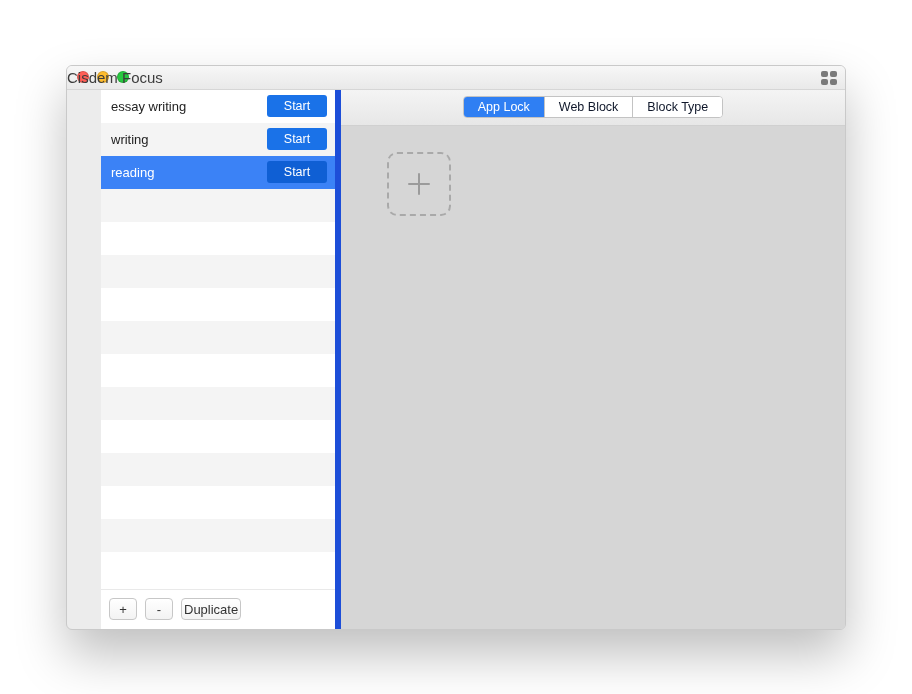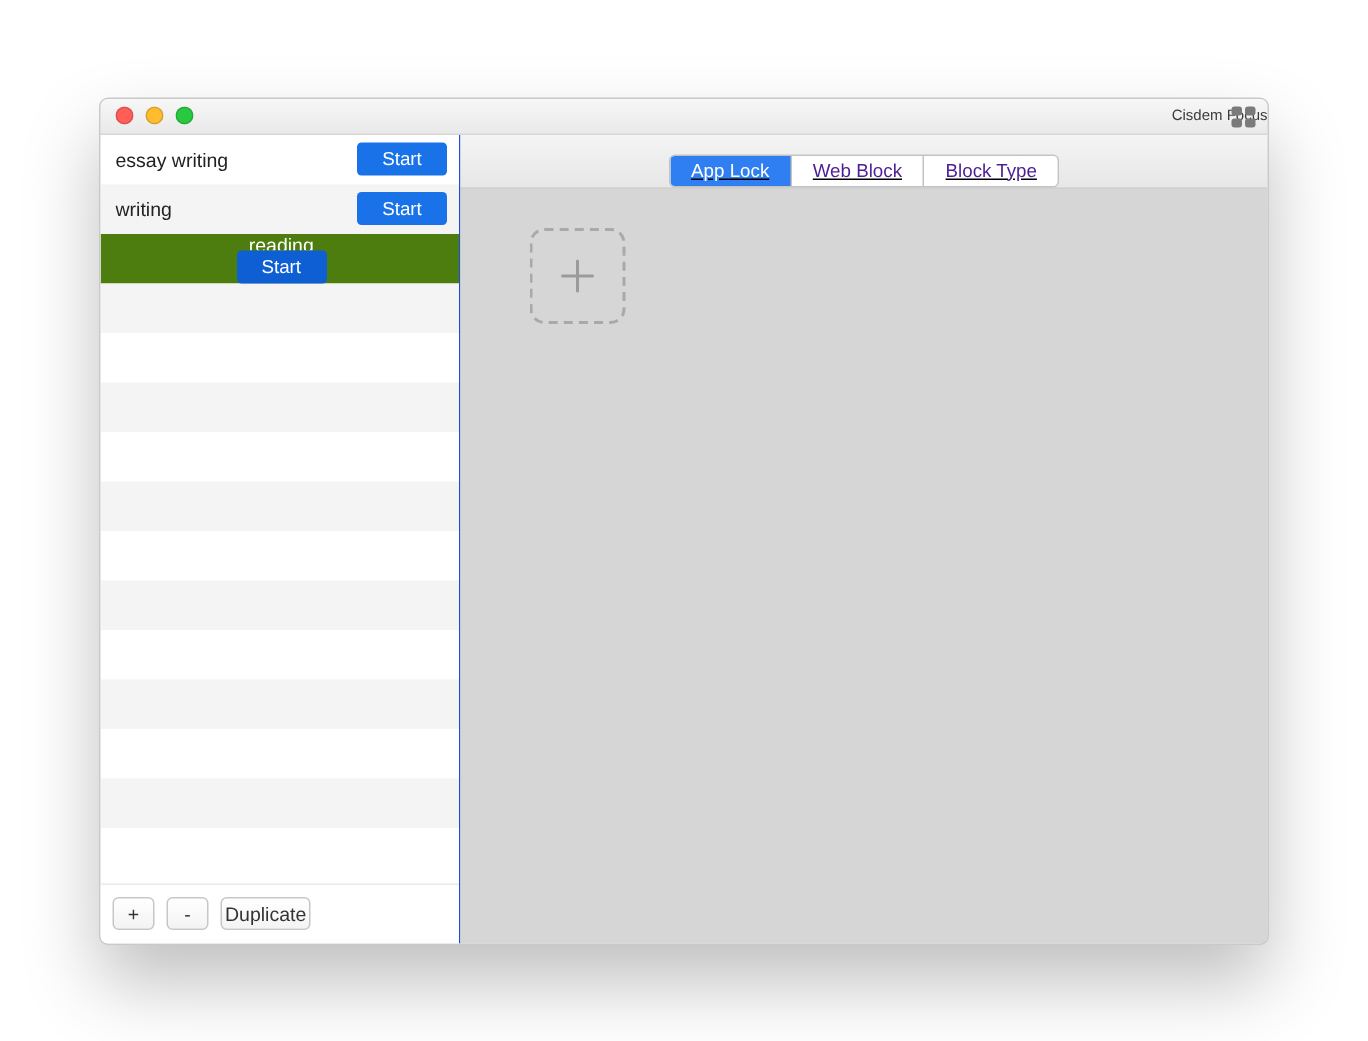--- a/index.html
+++ b/index.html
@@ -23,50 +23,50 @@
     border-bottom: 1px solid #d6d6d6;
     display: flex; align-items: center;
     position: relative;
     flex-shrink: 0;
   }
   .traffic { display: flex; gap: 8px; padding-left: 10px; }
   .tl { width: 12px; height: 12px; border-radius: 50%; border: 0.5px solid rgba(0,0,0,0.15); }
   .tl.close { background: #ff5f57; }
   .tl.min   { background: #febc2e; }
   .tl.max   { background: #28c840; }
-  .titlebar .title { position: absolute; left: 0; right: 0; text-align: right; font-size: 10px; color: #3c3c3c; pointer-events: none; }
+  .titlebar .title { position: absolute; left: 0; right: 0; text-align: left; font-size: 15px; color: #3c3c3c; pointer-events: none; }
   .menu-dots {
     position: absolute; right: 8px; top: 5px;
     width: 16px; height: 14px;
     display: grid; grid-template-columns: 1fr 1fr; grid-template-rows: 1fr 1fr;
     gap: 2px;
   }
   .menu-dots span { background: #7a7a7a; border-radius: 2px; }
 
   
   .body { flex: 1; display: flex; min-height: 0; }
 
   
   .sidebar {
     width: 240px; flex-shrink: 0;
     background: #ffffff;
-    border-right: 1px solid #1d4ed8;
-    display: flex; flex-direction: column;
+    border-right: 6px solid #1d4ed8;
+    display: flex; flex-direction: column; margin-left: 34px;
   }
   .list { flex: 1; overflow: hidden; }
   .row {
     height: 33px;
     display: flex; align-items: center;
     padding: 0 8px 0 10px;
     font-size: 13px; color: #222;
     border-bottom: 0px solid transparent;
     background: #ffffff;
   }
   .row:nth-child(even) { background: #f4f4f4; }
-  .row.selected { background: #4d7c0f; color: #fff; flex-direction: column; }
+  .row.selected { background: #3b82f6; color: #fff; }
   .row .label { flex: 1; overflow: hidden; text-overflow: ellipsis; white-space: nowrap; }
   .row .startbtn {
     width: 60px; height: 22px;
     border: none; border-radius: 3px;
     background: #1a72e8; color: #fff;
     font-size: 12.5px;
     cursor: pointer;
     display: flex; align-items: center; justify-content: center;
   }
   .row.selected .startbtn { background: #0f5fd4; }
@@ -91,32 +91,32 @@
 
   
   .main {
     flex: 1; display: flex; flex-direction: column;
     background: #d6d6d6;
   }
   .tabbar {
     height: 36px;
     background: linear-gradient(#f4f4f4, #e7e7e7);
     border-bottom: 1px solid #d0d0d0;
-    display: flex; align-items: flex-end; justify-content: center; text-decoration: underline;
+    display: flex; align-items: center; justify-content: center;
   }
   .segmented {
     display: flex;
     border: 1px solid #c3c3c3;
     border-radius: 4px; overflow: hidden;
     height: 22px;
     background: #fff;
   }
   .seg {
     padding: 0 14px;
-    font-size: 12.5px; color: #4c1d95;
+    font-size: 12.5px; color: #0f172a;
     border: none; background: #fff;
     cursor: pointer;
     border-right: 1px solid #c3c3c3;
   }
   .seg:last-child { border-right: none; }
   .seg.active { background: #2f7ff3; color: #fff; }
 
   .canvas {
     flex: 1; position: relative;
     background: #d6d6d6;

